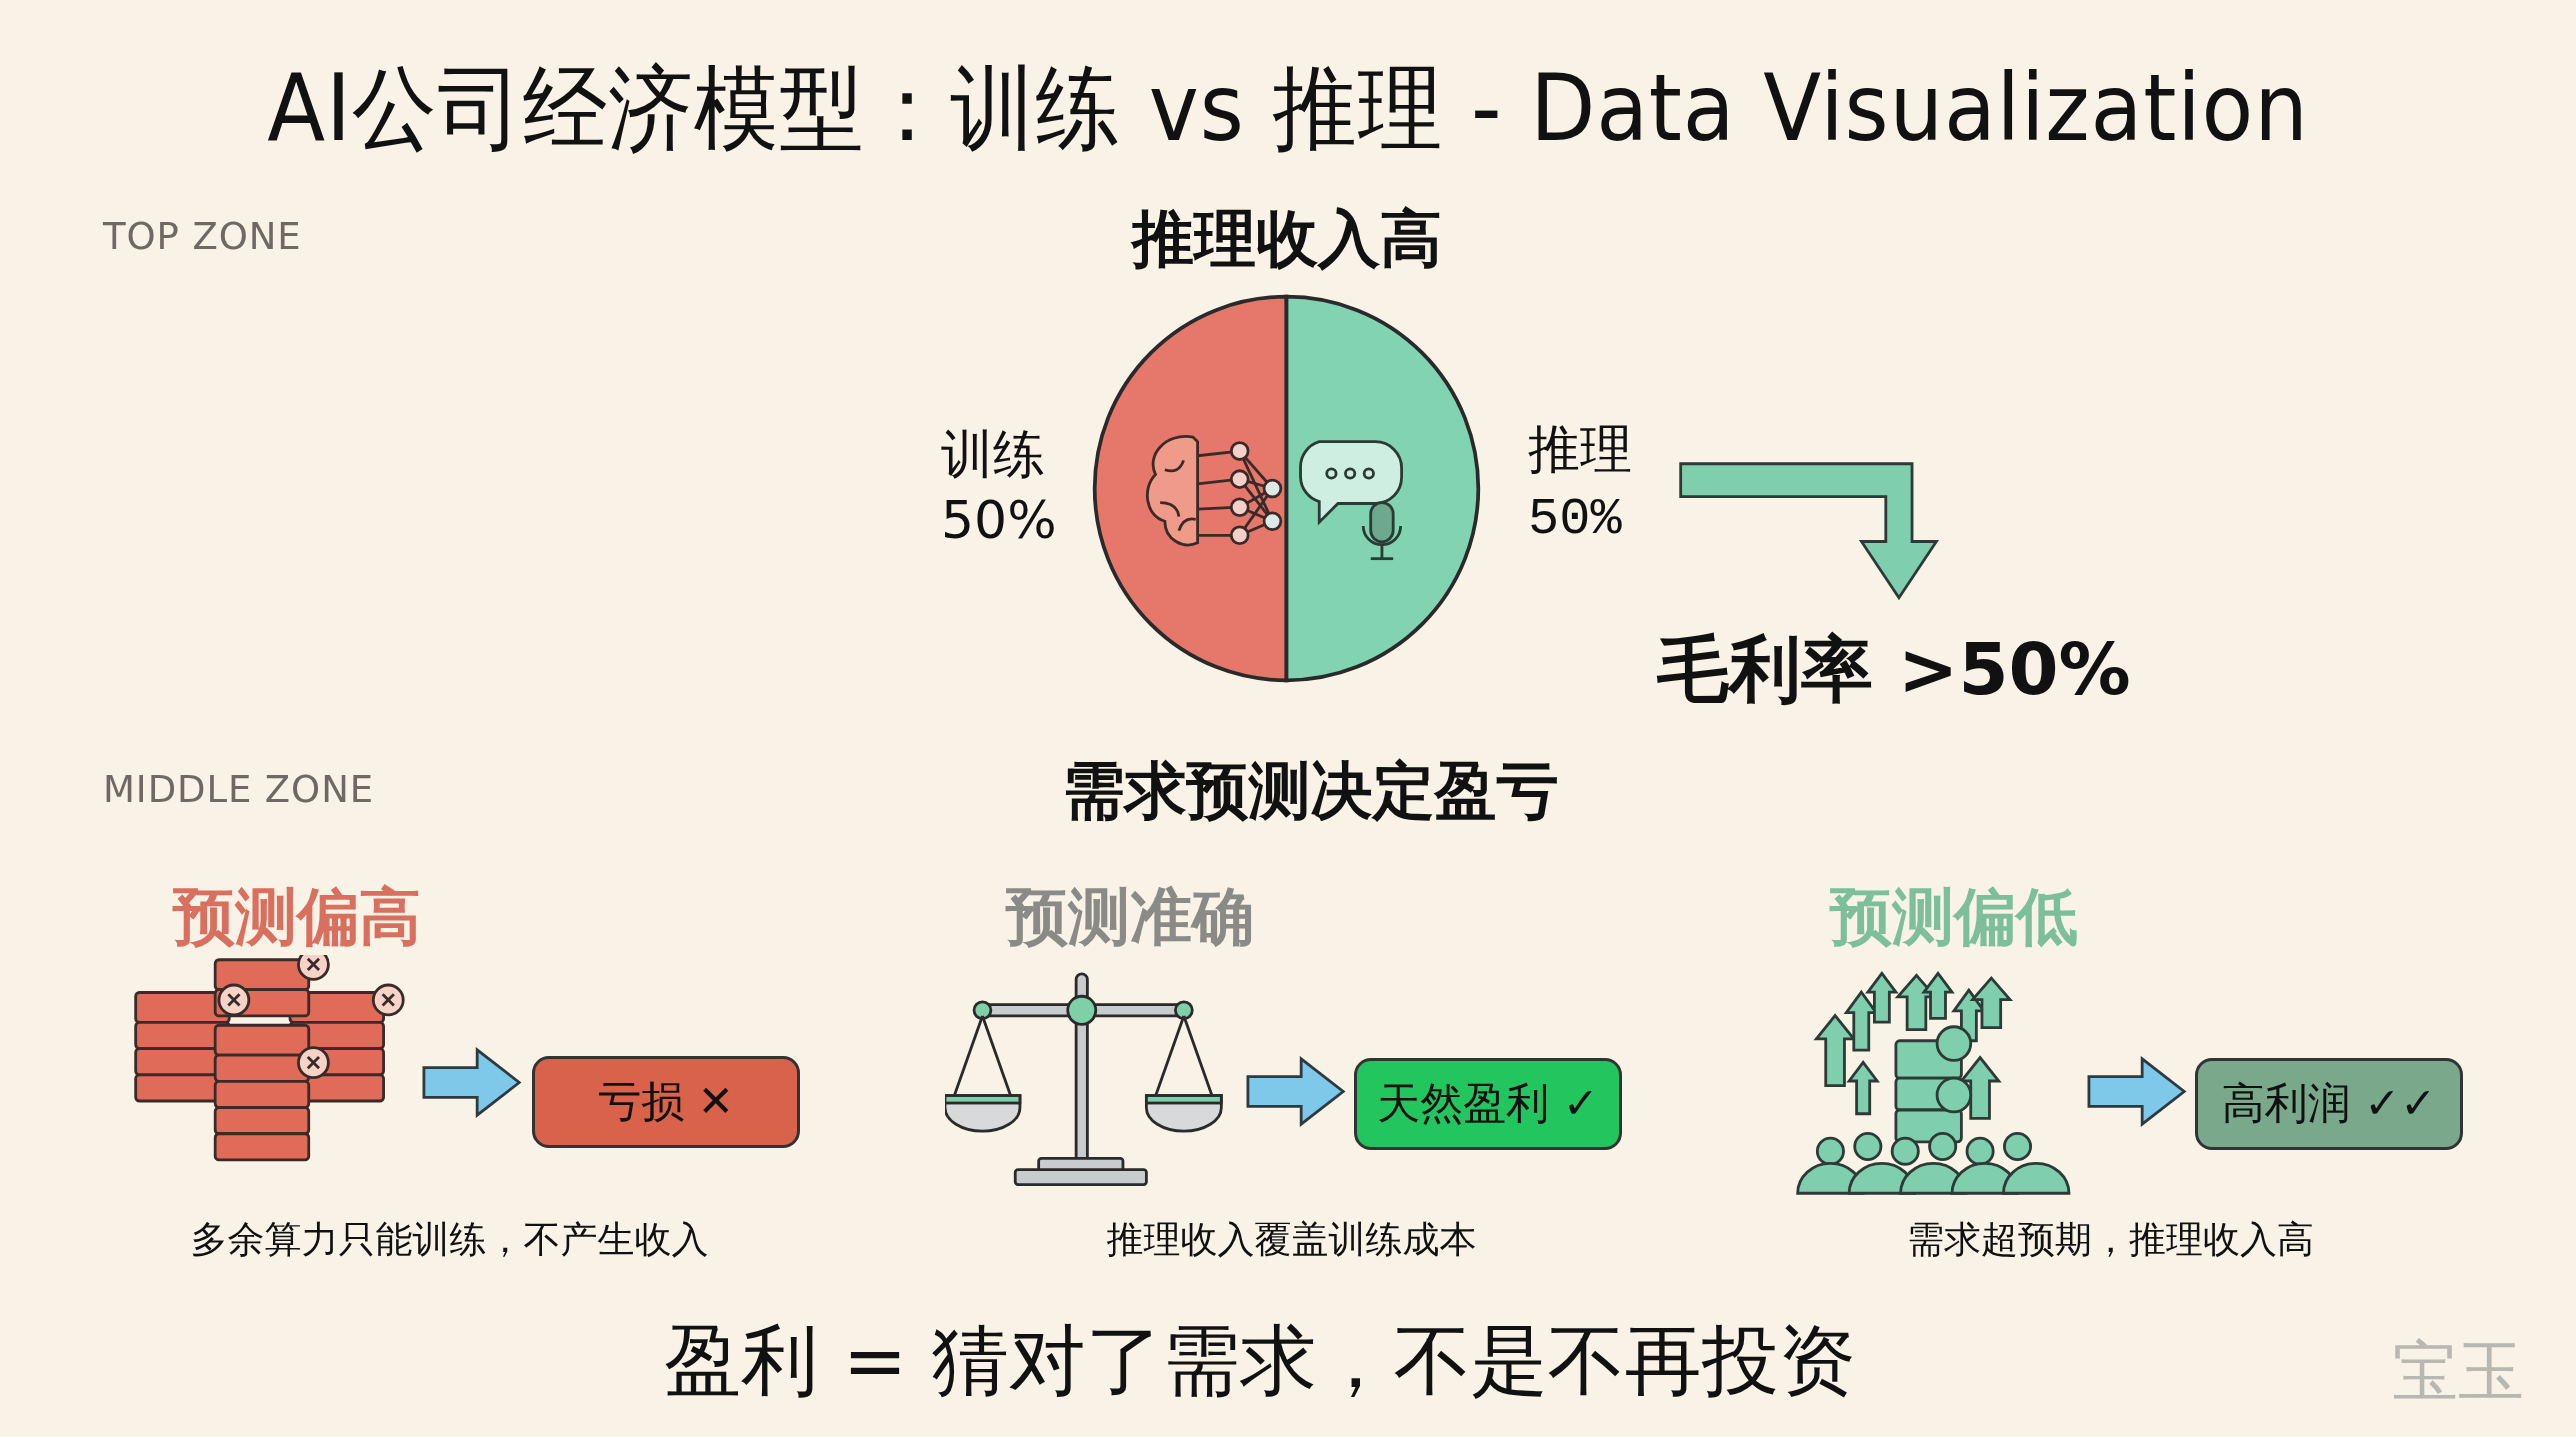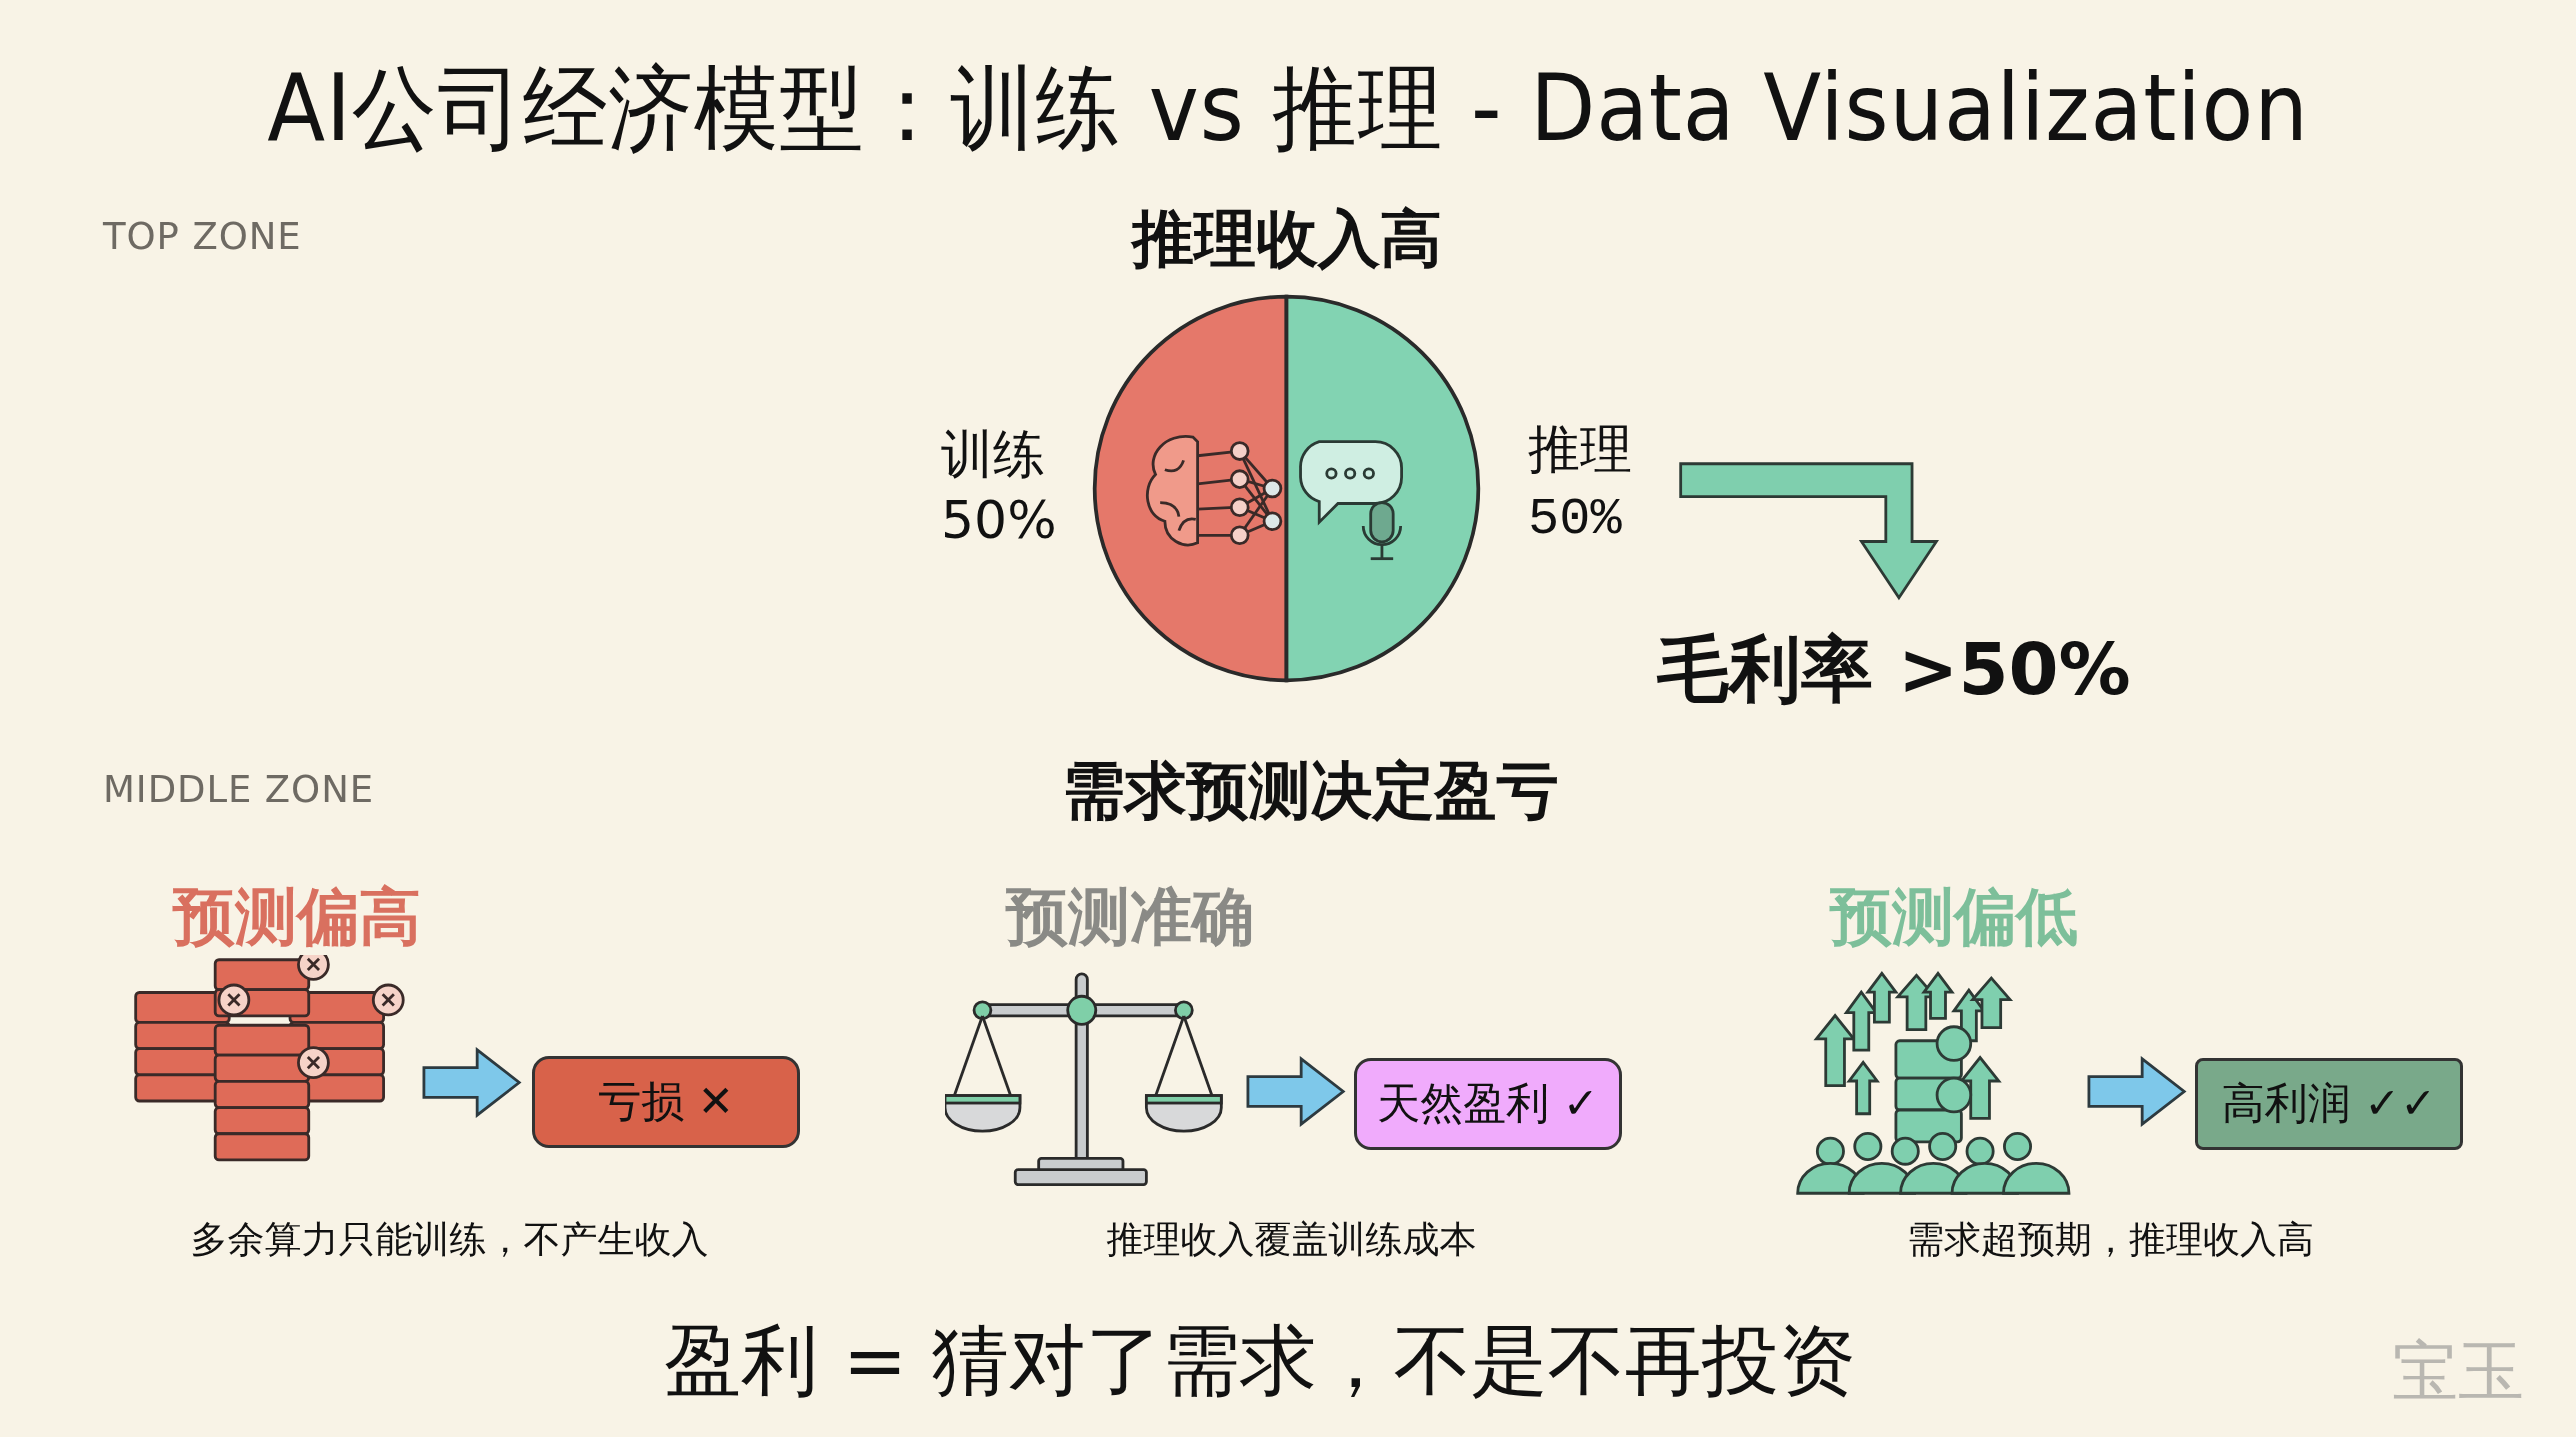--- a/index.html
+++ b/index.html
@@ -147,21 +147,21 @@
     <path d="M215 135 H295 V148 A40 25 0 0 1 215 148 Z" fill="#d8d9da"></path>
     <rect x="0" y="135" width="80" height="8" fill="#7fcfa8"></rect>
       <rect x="215" y="135" width="80" height="8" fill="#7fcfa8"></rect>
     <rect x="100" y="202" width="90" height="14" rx="3" fill="#c9ccce"></rect>
     <rect x="75" y="214" width="140" height="16" rx="3" fill="#c9ccce"></rect>
   </g>
 </svg>
 <svg class="abs" style="left:1245px;top:1056px;" width="103" height="71" viewBox="0 0 110 76">
   <path d="M3 22 H60 V3 L105 38 L60 73 V54 H3 Z" fill="#7ec8ea" stroke="#2d3a40" stroke-width="3"></path>
 </svg>
-<div class="abs result-box" style="left:1354px;top:1039px;width:268px;height:92px;background:#f0abfc;">天然盈利 ✓</div>
+<div class="abs result-box" style="left:1354px;top:1039px;width:268px;height:92px;background:#22c55e;">天然盈利 ✓</div>
 <div class="abs caption" style="left:936px;width:711px;top:1215px;">推理收入覆盖训练成本</div>
 
 <div class="abs case-title" style="left:1830px;top:875px;color:#7dbf9a;">预测偏低</div>
 <svg class="abs" style="left:1793px;top:964px;" width="290" height="234" viewBox="0 0 310 250">
   <g fill="#7fcfae" stroke="#2d3a35" stroke-width="3">
     <path d="M35 130 V80 H25 L45 55 L65 80 H55 V130 Z"></path>
     <path d="M65 92 V52 H57 L73 30 L89 52 H81 V92 Z"></path>
     <path d="M87 62 V30 H80 L95 10 L110 30 H103 V62 Z"></path>
     <path d="M122 70 V35 H112 L132 12 L152 35 H142 V70 Z"></path>
     <path d="M147 58 V30 H140 L155 10 L170 30 H163 V58 Z"></path>
@@ -185,18 +185,18 @@
     <path d="M5 245 a35 32 0 0 1 70 0 Z"></path>
       <path d="M60 245 a35 32 0 0 1 70 0 Z"></path>
     <path d="M115 245 a35 32 0 0 1 70 0 Z"></path>
       <path d="M170 245 a35 32 0 0 1 70 0 Z"></path>
     <path d="M225 245 a35 32 0 0 1 70 0 Z"></path>
   </g>
 </svg>
 <svg class="abs" style="left:2086px;top:1056px;" width="103" height="71" viewBox="0 0 110 76">
   <path d="M3 22 H60 V3 L105 38 L60 73 V54 H3 Z" fill="#7ec8ea" stroke="#2d3a40" stroke-width="3"></path>
 </svg>
-<div class="abs result-box" style="left:2195px;top:1039px;width:268px;height:92px;background:#79a98a;border-radius:8px;">高利润 ✓✓</div>
+<div class="abs result-box" style="left:2195px;top:1039px;width:268px;height:92px;background:#79a98a;">高利润 ✓✓</div>
 <div class="abs caption" style="left:1755px;width:711px;top:1215px;">需求超预期，推理收入高</div>
 
 <div class="abs bottom-text" style="left:-28px;">盈利 = 猜对了需求，不是不再投资</div>
 <div class="abs watermark" style="left:2392px;top:1327px;">宝玉</div>
 
 
 </body></html>

